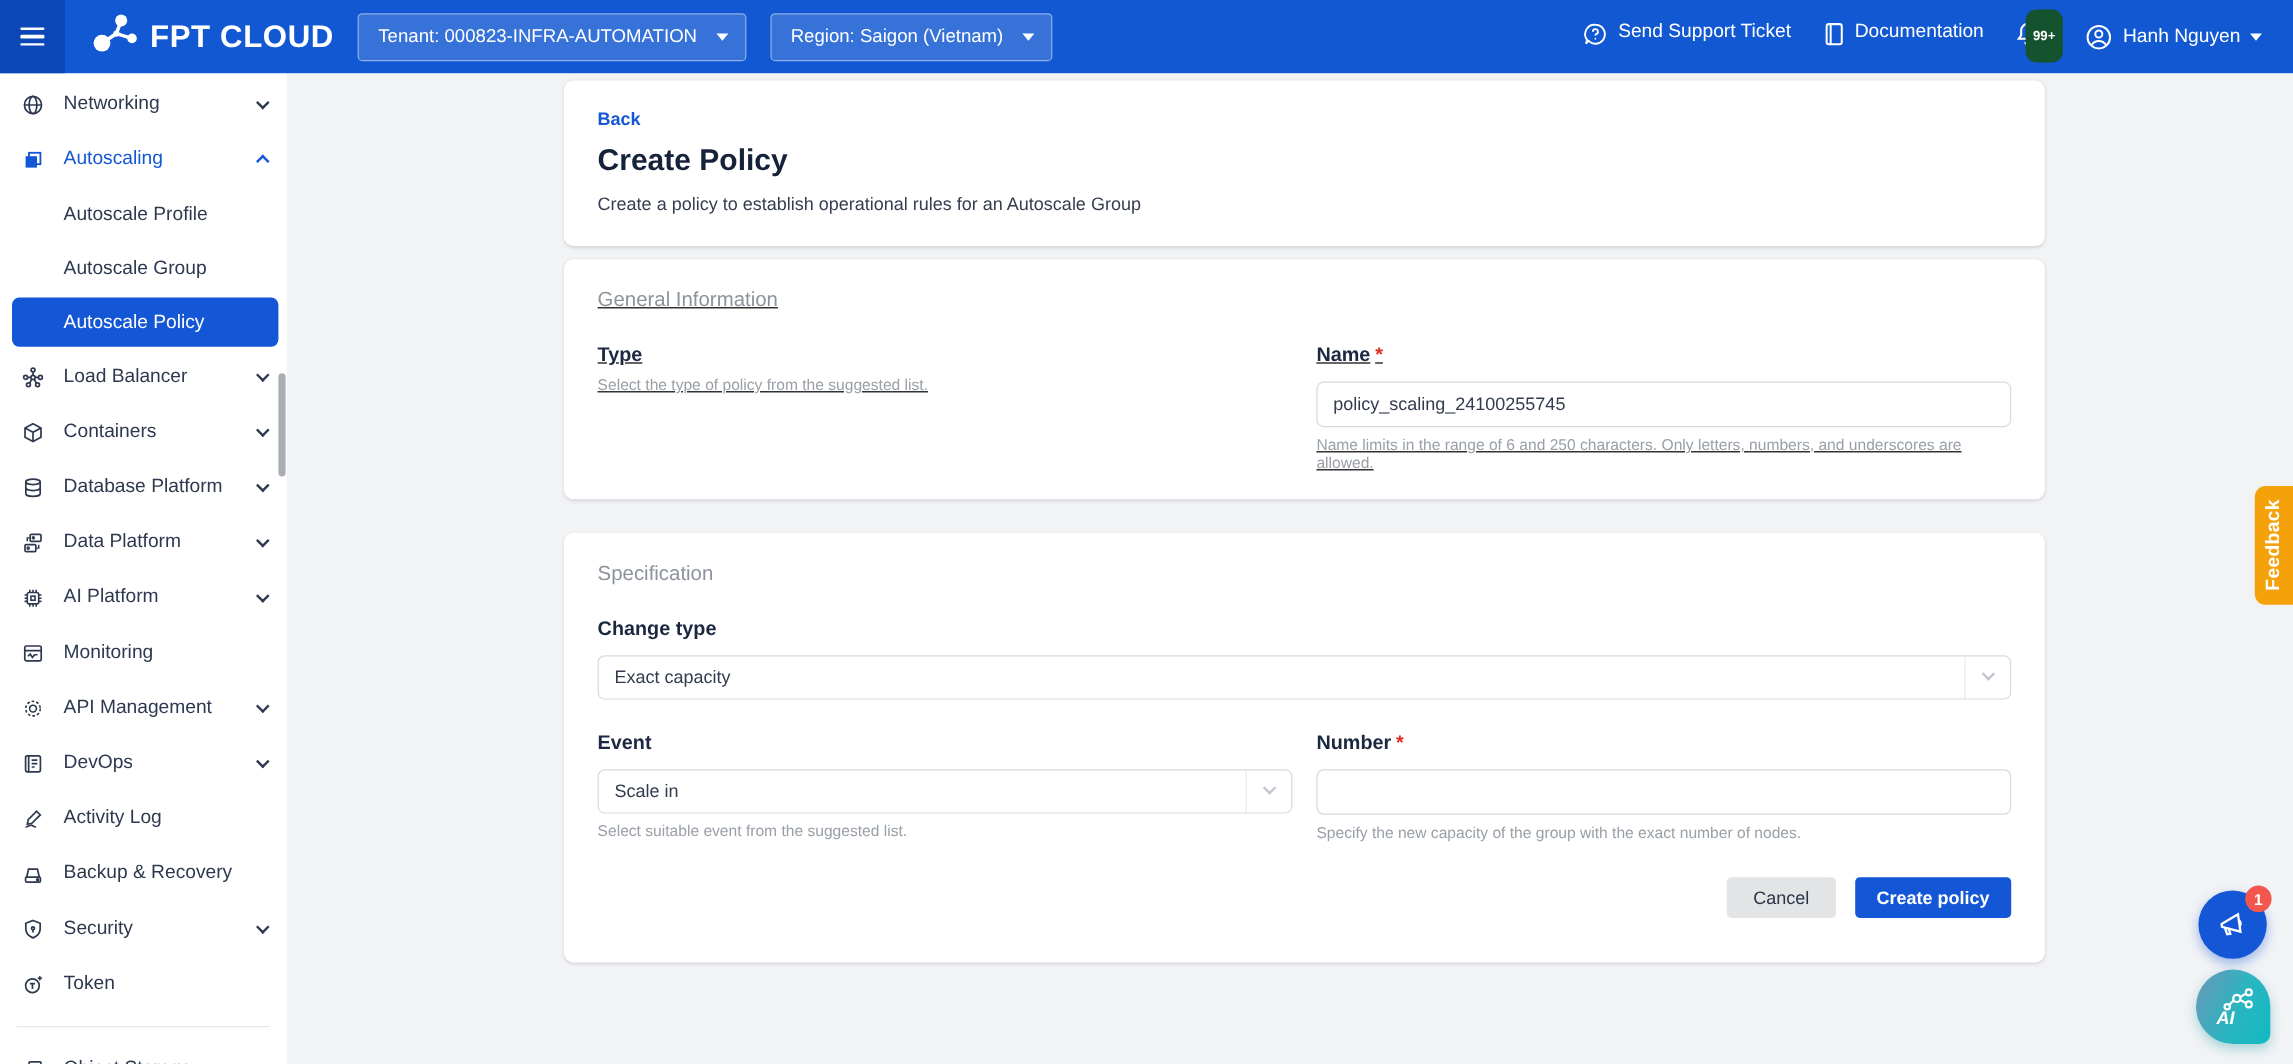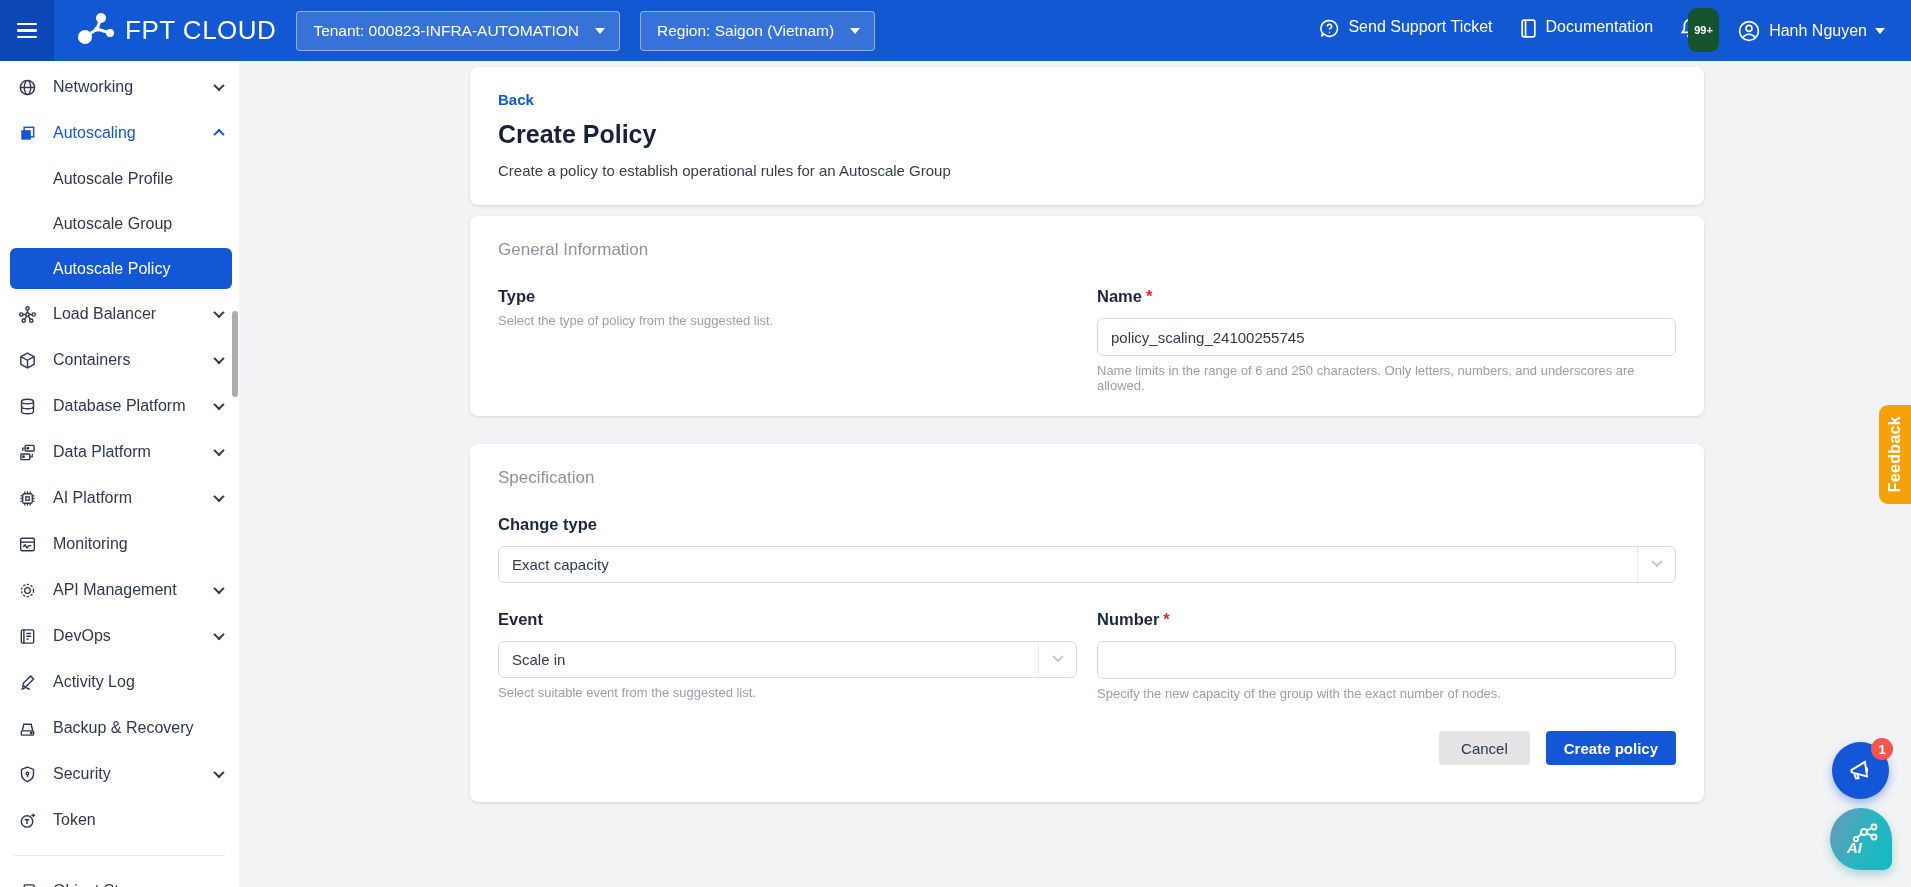--- a/index.html
+++ b/index.html
@@ -4,21 +4,21 @@
 <style>
   * { margin:0; padding:0; box-sizing:border-box; }
   html,body { width:1911px; height:887px; overflow:hidden; font-family:"Liberation Sans", sans-serif; background:#f2f3f5; }
 
   
   .navbar { position:absolute; left:0; top:0; width:1911px; height:61px; background:#1158d2; display:flex; align-items:center; color:#fff; z-index:30; }
   .burger-box { width:54px; height:61px; background:#0c47b8; display:flex; align-items:center; justify-content:center; cursor:pointer; flex:none; }
   .burger { display:flex; flex-direction:column; gap:4px; }
   .burger i { display:block; width:20px; height:2.4px; background:#fff; border-radius:1px; }
   .logo { display:flex; align-items:center; gap:9px; margin-left:22px; flex:none; }
-  .logo-text { font-size:26px; font-weight:400; letter-spacing:.5px; color:#fff; }
+  .logo-text { font-size:26px; font-weight:700; letter-spacing:.5px; color:#fff; }
   .pill { margin-left:20px; height:40px; background:rgba(255,255,255,.16); border:1px solid rgba(255,255,255,.45); border-radius:4px; display:flex; align-items:center; gap:16px; padding:0 14px 0 16px; font-size:15.5px; cursor:pointer; flex:none; }
   .caret-down { width:0; height:0; border-left:5px solid transparent; border-right:5px solid transparent; border-top:6px solid #fff; }
   .nav-right { margin-left:auto; display:flex; align-items:center; gap:26px; padding-right:26px; font-size:16px; }
   .nav-link { display:flex; align-items:flex-start; gap:8px; cursor:pointer; }
   .bell-wrap { position:relative; cursor:pointer; margin-right:10px; }
   .nav-badge { position:absolute; top:-9px; left:9px; background:#14532d; color:#fff; font-size:11px; font-weight:bold; border-radius:9px; padding:16px 6px; }
   .user-wrap { display:flex; align-items:center; gap:8px; cursor:pointer; }
 
   
   .sidebar { position:absolute; left:0; top:61px; width:239px; bottom:0; background:#fff; color:#2e3950; z-index:20; padding-top:3px; }
@@ -355,21 +355,21 @@
 
 <div class="main">
   <div class="cards">
 
     <div class="card header-card">
       <span class="back-link">Back</span>
       <div class="page-title">Create Policy</div>
       <div class="page-sub">Create a policy to establish operational rules for an Autoscale Group</div>
     </div>
 
-    <div class="card" style="margin-top:11px; height:200px;">
+    <div class="card" style="margin-top:11px; height:200px;text-decoration:underline;">
       <div class="section-title">General Information</div>
       <div class="form-row">
         <div class="col">
           <div class="f-label">Type</div>
           <div class="help">Select the type of policy from the suggested list.</div>
         </div>
         <div class="col">
           <div class="f-label">
             <span>Name</span><span class="req">*</span>
           </div>

